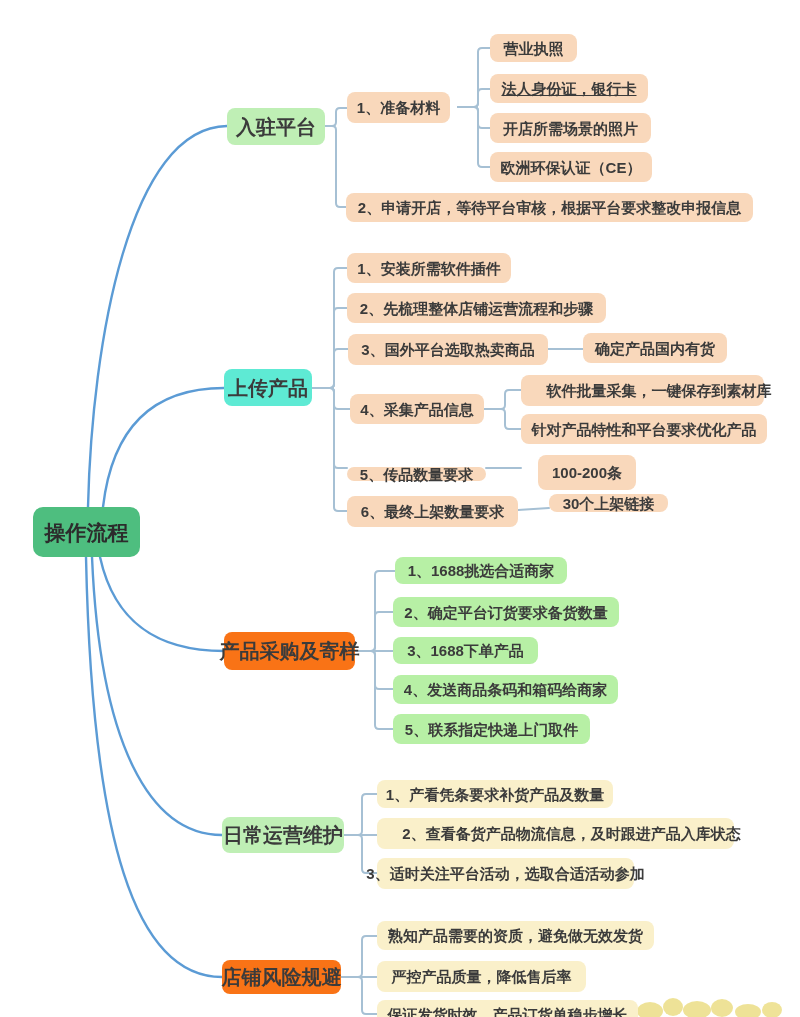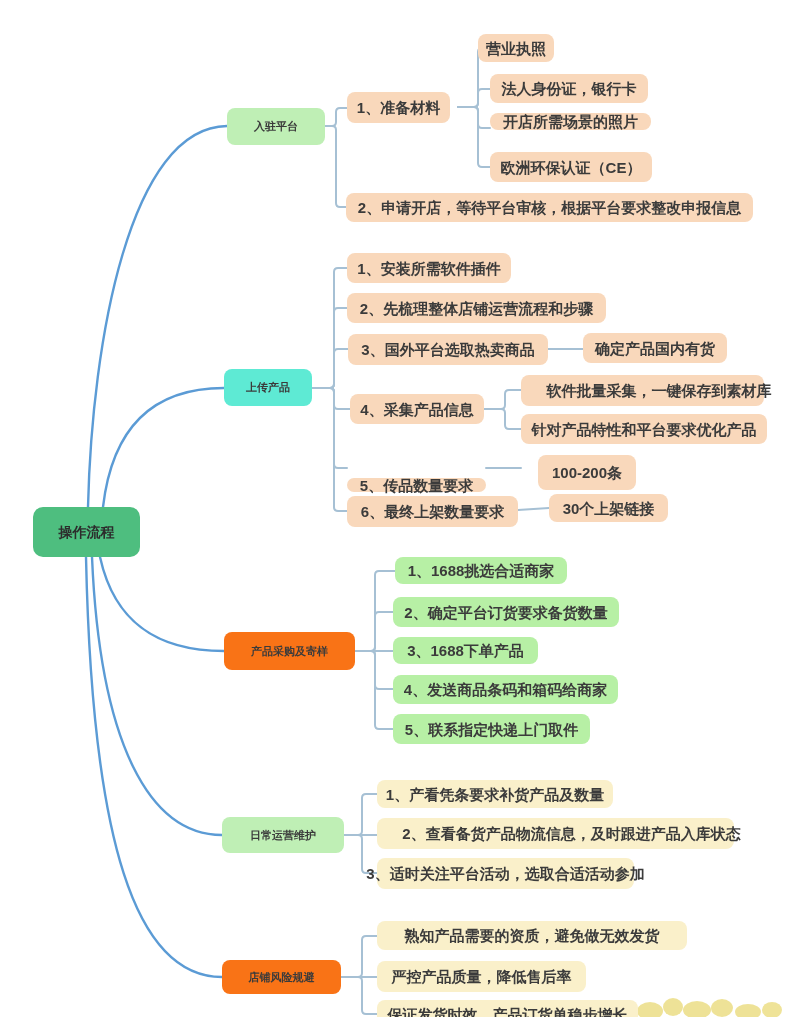--- a/index.html
+++ b/index.html
@@ -6,28 +6,28 @@
   #canvas{
     position:relative;width:800px;height:1017px;background:#ffffff;
     overflow:hidden;font-family:"Liberation Sans","DejaVu Sans",sans-serif;
   }
   svg.links{position:absolute;left:0;top:0;width:800px;height:1017px;}
   .node{
     position:absolute;display:flex;align-items:center;justify-content:center;
     white-space:nowrap;font-weight:600;color:#3b3b3b;border-radius:8px;
     box-sizing:border-box;font-size:15px;line-height:1;
   }
-  .root{background:#4ebe7f;border-radius:10px;font-size:14px;color:#2c2c2c;}
+  .root{background:#4ebe7f;border-radius:10px;font-size:21px;color:#2c2c2c;}
   .green-l{background:#bfefb5;}
   .peri{background:#5eead4;}
   .lav{background:#f97316;}
   .peach{background:#f9d8bb;}
   .green-c{background:#b7f0a5;}
   .cream{background:#faf0ca;}
-  .branch{font-size:11px;}
+  .branch{font-size:20px;}
 </style>
 </head>
 <body>
 
 <div id="canvas">
 
   <svg class="links" viewBox="0 0 800 1017">
 
     <g stroke="#5b9bd5" stroke-width="2.4" fill="none" stroke-linecap="round">
       <path d="M 88 507 C 92 340 130 127 227 126"></path>
@@ -79,49 +79,49 @@
       <ellipse cx="722" cy="1008" rx="11" ry="9"></ellipse>
       <ellipse cx="748" cy="1012" rx="13" ry="8"></ellipse>
       <ellipse cx="772" cy="1010" rx="10" ry="8"></ellipse>
     </g>
   </svg>
 
   <div class="node root" style="left:33px;top:507px;width:107px;height:50px;">操作流程</div>
 
   <div class="node branch green-l" style="left:227px;top:108px;width:98px;height:37px;">入驻平台</div>
   <div class="node peach" style="left:347px;top:92px;width:103px;height:31px;">1、准备材料</div>
-  <div class="node peach" style="left:478px;top:34px;width:76px;height:28px;">营业执照</div>
-  <div class="node peach" style="left:490px;top:74px;width:158px;height:29px;">法人身份证，银行卡</div>
-  <div class="node peach" style="left:490px;top:113px;width:161px;height:17px;">开店所需场景的照片</div>
+  <div class="node peach" style="left:490px;top:34px;width:87px;height:28px;">营业执照</div>
+  <div class="node peach" style="left:490px;top:74px;width:158px;height:29px;text-decoration:underline;">法人身份证，银行卡</div>
+  <div class="node peach" style="left:490px;top:113px;width:161px;height:30px;">开店所需场景的照片</div>
   <div class="node peach" style="left:490px;top:152px;width:162px;height:30px;">欧洲环保认证（CE）</div>
   <div class="node peach" style="left:346px;top:193px;width:407px;height:29px;">2、申请开店，等待平台审核，根据平台要求整改申报信息</div>
 
   <div class="node branch peri" style="left:224px;top:369px;width:88px;height:37px;">上传产品</div>
   <div class="node peach" style="left:347px;top:253px;width:164px;height:30px;">1、安装所需软件插件</div>
   <div class="node peach" style="left:347px;top:293px;width:259px;height:30px;">2、先梳理整体店铺运营流程和步骤</div>
   <div class="node peach" style="left:348px;top:334px;width:200px;height:31px;">3、国外平台选取热卖商品</div>
   <div class="node peach" style="left:583px;top:333px;width:144px;height:30px;">确定产品国内有货</div>
   <div class="node peach" style="left:350px;top:394px;width:134px;height:30px;">4、采集产品信息</div>
   <div class="node peach" style="left:521px;top:375px;width:243px;height:31px;padding-left:33px;">软件批量采集，一键保存到素材库</div>
   <div class="node peach" style="left:521px;top:414px;width:246px;height:30px;">针对产品特性和平台要求优化产品</div>
-  <div class="node peach" style="left:347px;top:478px;width:139px;height:14px;">5、传品数量要求</div>
+  <div class="node peach" style="left:347px;top:467px;width:139px;height:14px;">5、传品数量要求</div>
   <div class="node peach" style="left:538px;top:455px;width:98px;height:35px;">100-200条</div>
   <div class="node peach" style="left:347px;top:496px;width:171px;height:31px;">6、最终上架数量要求</div>
-  <div class="node peach" style="left:549px;top:494px;width:119px;height:28px;">30个上架链接</div>
+  <div class="node peach" style="left:549px;top:494px;width:119px;height:18px;">30个上架链接</div>
 
   <div class="node branch lav" style="left:224px;top:632px;width:131px;height:38px;">产品采购及寄样</div>
   <div class="node green-c" style="left:395px;top:557px;width:172px;height:27px;">1、1688挑选合适商家</div>
   <div class="node green-c" style="left:393px;top:597px;width:226px;height:30px;">2、确定平台订货要求备货数量</div>
   <div class="node green-c" style="left:393px;top:637px;width:145px;height:27px;">3、1688下单产品</div>
   <div class="node green-c" style="left:393px;top:675px;width:225px;height:29px;">4、发送商品条码和箱码给商家</div>
   <div class="node green-c" style="left:393px;top:714px;width:197px;height:30px;">5、联系指定快递上门取件</div>
 
   <div class="node branch green-l" style="left:222px;top:817px;width:122px;height:36px;">日常运营维护</div>
   <div class="node cream" style="left:377px;top:780px;width:236px;height:28px;">1、产看凭条要求补货产品及数量</div>
   <div class="node cream" style="left:377px;top:818px;width:357px;height:31px;padding-left:32px;">2、查看备货产品物流信息，及时跟进产品入库状态</div>
   <div class="node cream" style="left:377px;top:858px;width:257px;height:31px;">3、适时关注平台活动，选取合适活动参加</div>
 
   <div class="node branch lav" style="left:222px;top:960px;width:119px;height:34px;">店铺风险规避</div>
-  <div class="node cream" style="left:377px;top:921px;width:310px;height:29px;">熟知产品需要的资质，避免做无效发货</div>
+  <div class="node cream" style="left:377px;top:921px;width:277px;height:29px;">熟知产品需要的资质，避免做无效发货</div>
   <div class="node cream" style="left:377px;top:961px;width:209px;height:31px;">严控产品质量，降低售后率</div>
   <div class="node cream" style="left:377px;top:1000px;width:261px;height:28px;">保证发货时效，产品订货单稳步增长</div>
 
 </div>
 
 </body></html>

